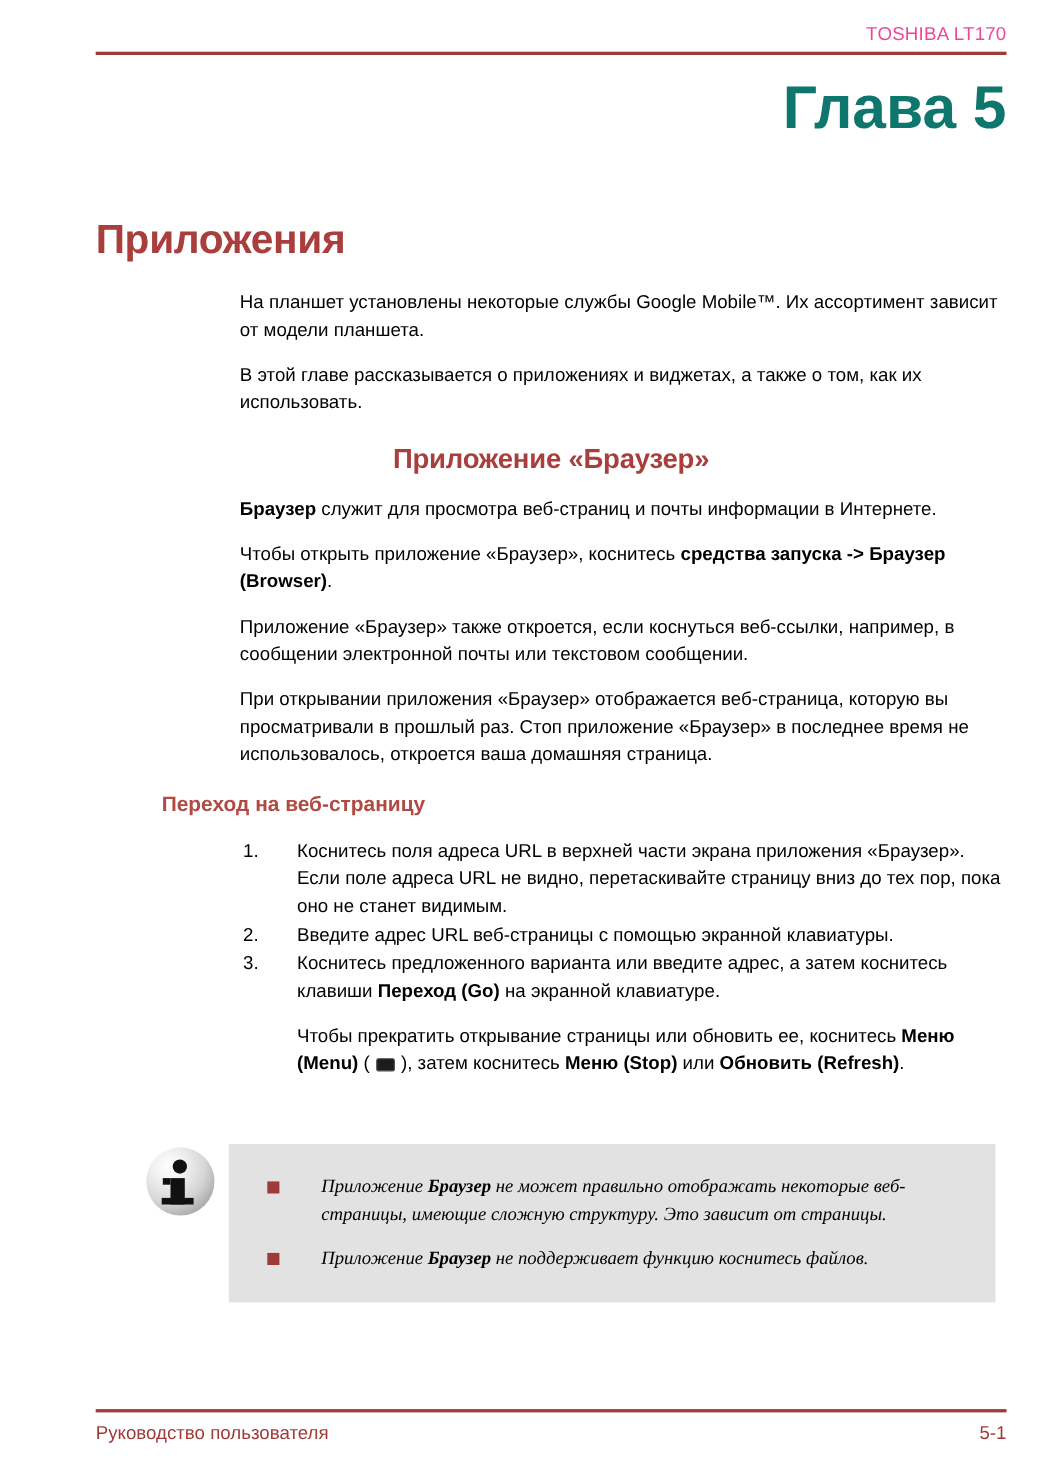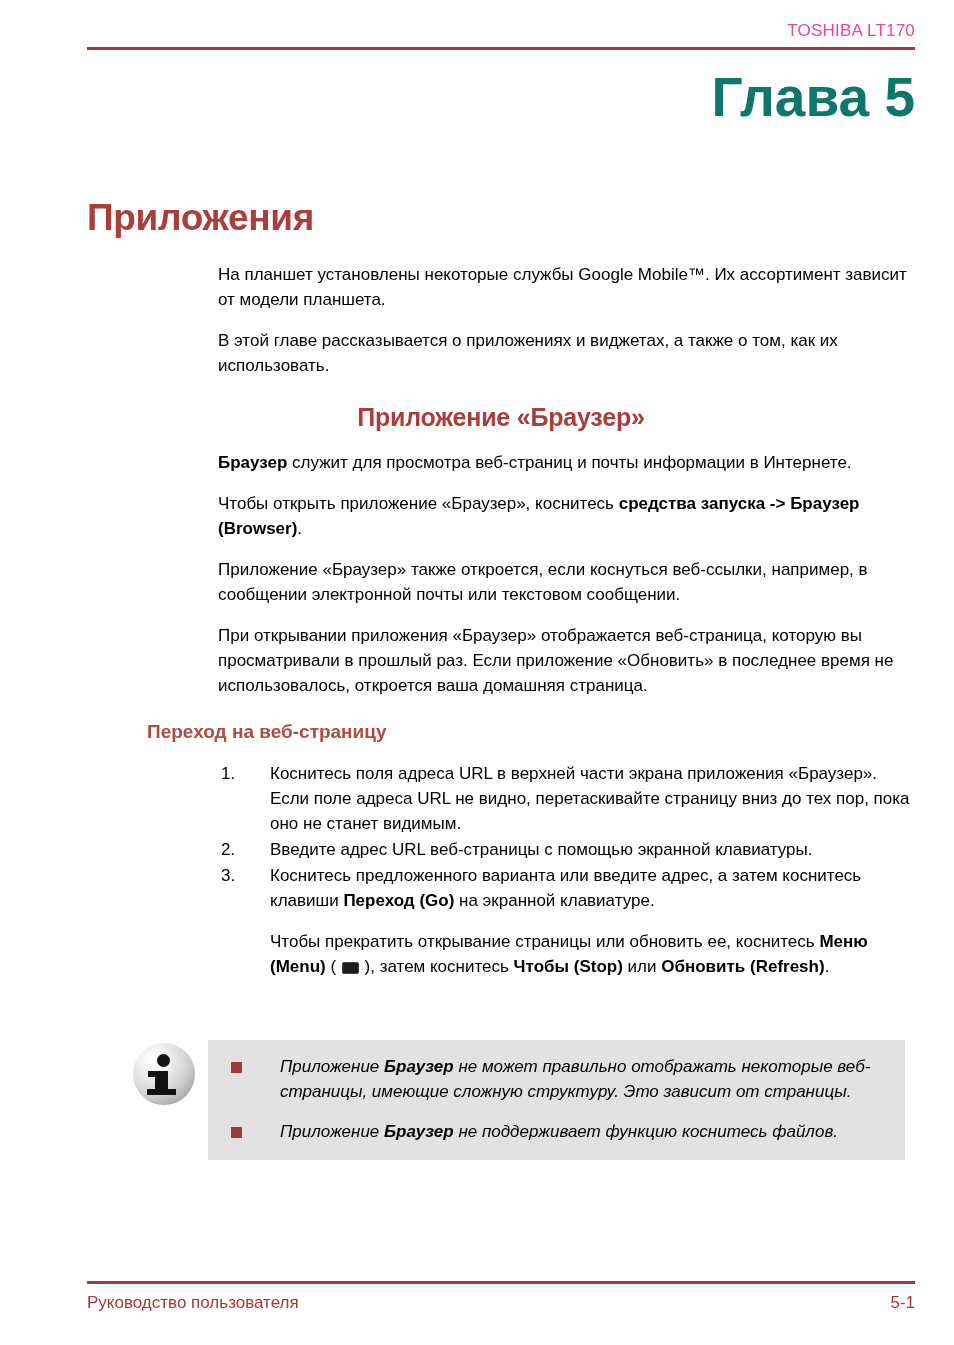--- a/index.html
+++ b/index.html
@@ -208,23 +208,24 @@
     content: "";
     position: absolute;
     left: -8px;
     bottom: 0;
     width: 29px;
     height: 6px;
     background: #111;
   }
 
   ul.note-list {
-    margin: 0;
+    margin: 12px;
     padding: 0;
     list-style: none;
+    font-family: Liberation Serif, serif;
   }
   ul.note-list > li {
     position: relative;
     padding-left: 54px;
     font-style: italic;
     font-size: 17px;
     line-height: 25px;
     margin-bottom: 15px;
   }
   ul.note-list > li:last-child { margin-bottom: 0; }
@@ -290,21 +291,21 @@
 
     <div class="gap-after-h2"></div>
 
     <div class="indent">
       <p class="body"><b>Браузер</b><span> служит для просмотра веб-страниц и почты информации в Интернете.</span></p>
 
       <p class="body"><span>Чтобы открыть приложение «Браузер», коснитесь </span><b>средства запуска -&gt; Браузер (Browser)</b><span>.</span></p>
 
       <p class="body">Приложение «Браузер» также откроется, если коснуться веб-ссылки, например, в сообщении электронной почты или текстовом сообщении.</p>
 
-      <p class="body">При открывании приложения «Браузер» отображается веб-страница, которую вы просматривали в прошлый раз. Если приложение «Обновить» в последнее время не использовалось, откроется ваша домашняя страница.</p>
+      <p class="body">При открывании приложения «Браузер» отображается веб-страница, которую вы просматривали в прошлый раз. Стоп приложение «Браузер» в последнее время не использовалось, откроется ваша домашняя страница.</p>
     </div>
 
     <div class="gap-before-h3"></div>
 
     <div class="indent-h3">
       <h3 class="doc-h3">Переход на веб-страницу</h3>
     </div>
 
     <div class="gap-after-h3"></div>
 
@@ -317,21 +318,21 @@
         <li>
           <span class="num">2.</span>
           <span>Введите адрес URL веб-страницы с помощью экранной клавиатуры.</span>
         </li>
         <li>
           <span class="num">3.</span>
           <span>Коснитесь предложенного варианта или введите адрес, а затем коснитесь клавиши </span><b>Переход (Go)</b><span> на экранной клавиатуре.</span>
         </li>
       </ol>
 
-      <p class="step-sub"><span>Чтобы прекратить открывание страницы или обновить ее, коснитесь </span><b>Меню (Menu)</b><span> ( </span><span class="menu-glyph"></span><span> ), затем коснитесь </span><b>Чтобы (Stop)</b><span> или </span><b>Обновить (Refresh)</b><span>.</span></p>
+      <p class="step-sub"><span>Чтобы прекратить открывание страницы или обновить ее, коснитесь </span><b>Меню (Menu)</b><span> ( </span><span class="menu-glyph"></span><span> ), затем коснитесь </span><b>Меню (Stop)</b><span> или </span><b>Обновить (Refresh)</b><span>.</span></p>
     </div>
 
   </div>
 
   <div class="note-icon">
     <div class="circle">
       <div class="dot"></div>
       <div class="stem"></div>
     </div>
   </div>

